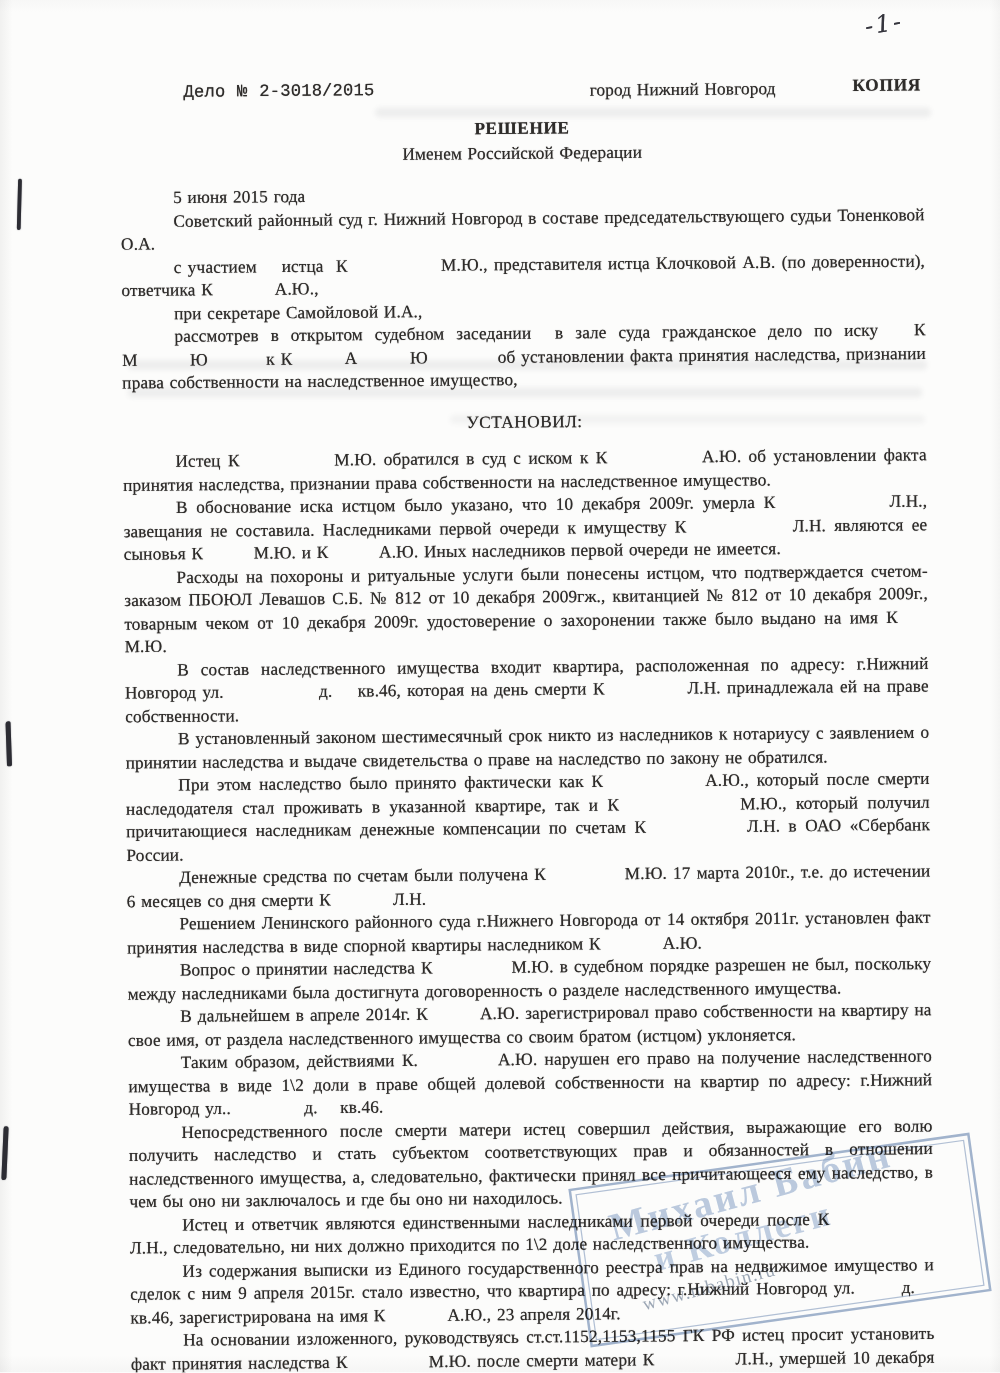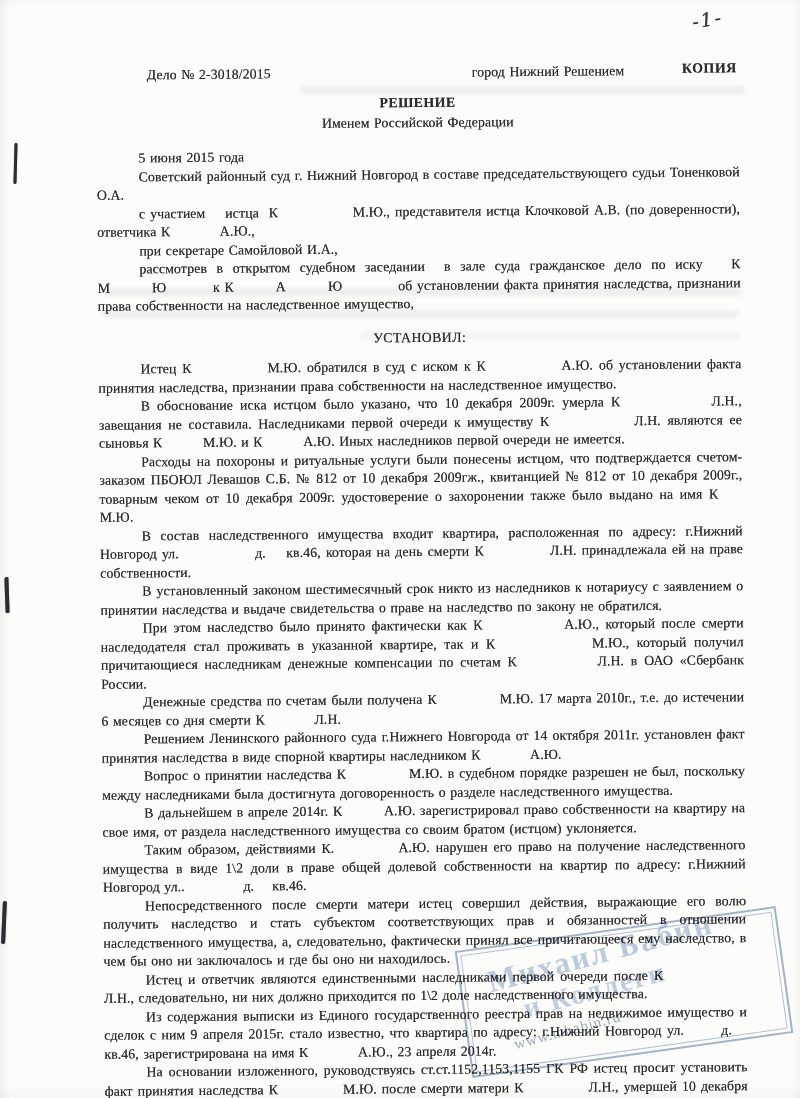--- a/index.html
+++ b/index.html
@@ -22,21 +22,21 @@
     left:99px;top:0;width:643px;height:100%;
     transform:rotate(-0.5deg);
     transform-origin:50% 40%;
     font-size:13.8px;
     line-height:18.5px;
     letter-spacing:0.1px;
     word-spacing:0.07em;
     text-shadow:0 0 0.6px rgba(45,42,40,0.75);
   }
   .doc-header{position:relative;height:20px;margin-top:64px;}
-  .case-number{position:absolute;left:51px;top:0;}
+  .case-number{position:absolute;left:51px;top:0;font-family:Liberation Mono, monospace;}
   .city{position:absolute;left:376px;top:0;}
   .copy-label{position:absolute;right:2px;top:-2px;letter-spacing:0.6px;font-weight:bold;}
   .doc-title{text-align:center;margin:10px 0 0;font-weight:700;letter-spacing:0.5px;}
   .doc-subtitle{text-align:center;margin:1px 0 0;}
   .paras{margin-top:15px;}
   .para{margin:0;text-indent:42px;text-align:justify;}
   .section-heading{text-align:center;margin:15px 0 11px;letter-spacing:0.4px;}
   
   .hand-number{
     position:absolute;left:692px;top:6px;width:60px;height:26px;
@@ -101,21 +101,21 @@
 
   <span class="bleed b1"></span>
   <span class="bleed b2"></span>
   <span class="bleed b3"></span>
   <span class="bleed b4"></span>
 
   <div class="doc">
 
     <div class="doc-header">
       <span class="case-number">Дело № 2-3018/2015</span>
-      <span class="city">город Нижний Решением</span>
+      <span class="city">город Нижний Новгород</span>
       <span class="copy-label">КОПИЯ</span>
     </div>
 
     <p class="doc-title">РЕШЕНИЕ</p>
     <p class="doc-subtitle">Именем Российской Федерации</p>
 
     <div class="paras">
         <p class="para">5 июня 2015 года</p>
         <p class="para">Советский районный суд г. Нижний Новгород в составе председательствующего судьи Тоненковой О.А.</p>
         <p class="para">с участием&nbsp;&nbsp;&nbsp; истца&nbsp; К&nbsp;&nbsp;&nbsp;&nbsp;&nbsp;&nbsp;&nbsp;&nbsp;&nbsp;&nbsp;&nbsp;&nbsp;&nbsp;&nbsp; М.Ю., представителя истца Клочковой А.В. (по доверенности), ответчика К&nbsp;&nbsp;&nbsp;&nbsp;&nbsp;&nbsp;&nbsp;&nbsp;&nbsp;&nbsp; А.Ю.,</p>

